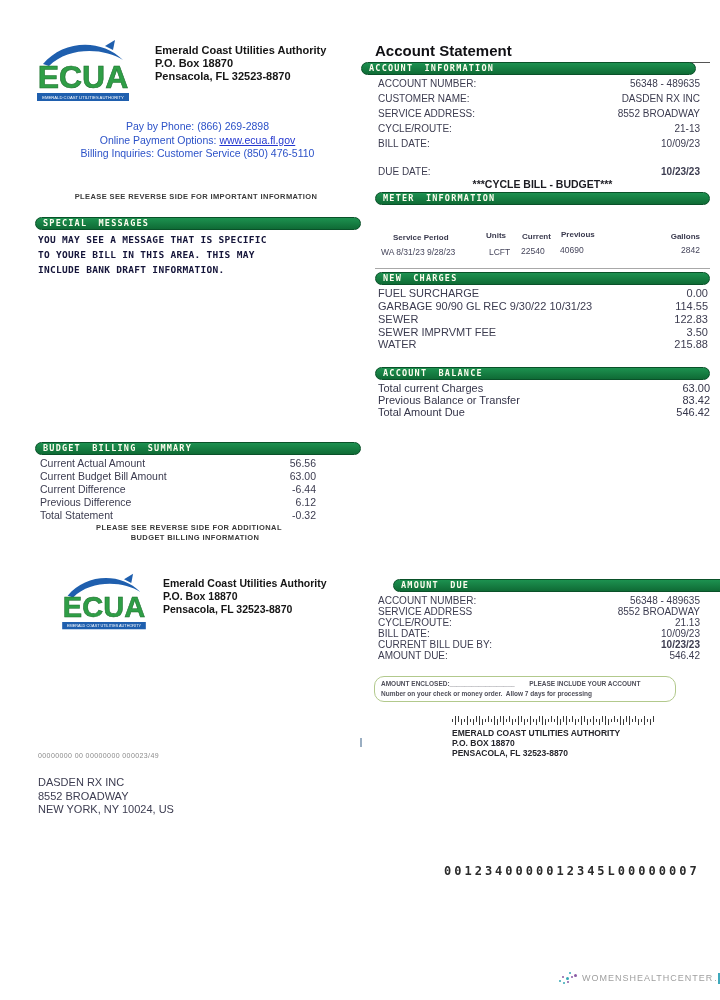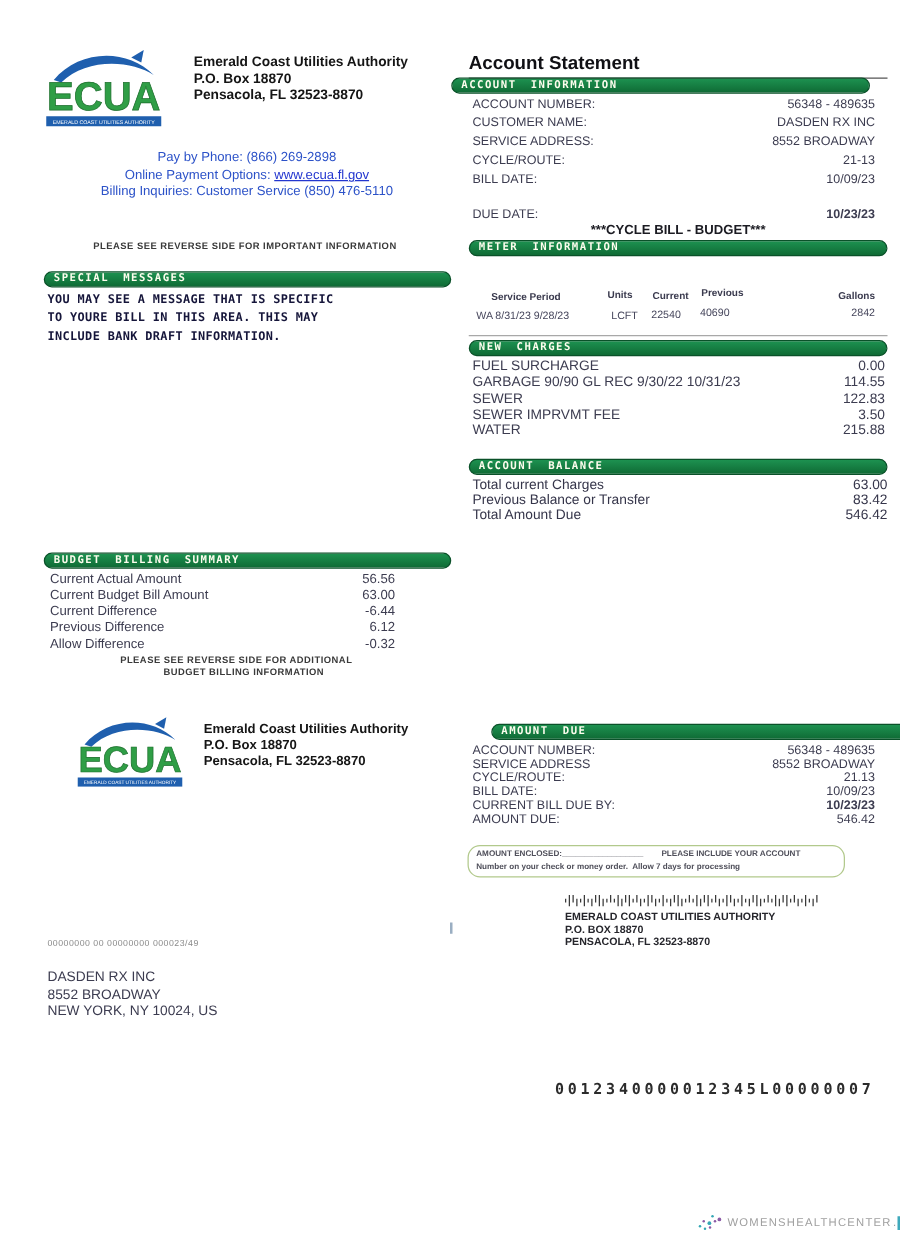--- a/index.html
+++ b/index.html
@@ -93,21 +93,21 @@
   </div>
   <div class="kvrow" style="left:40px;top:483px;width:276px;font-size:10.5px;">
     <span class="lbl">Current Difference</span>
     <span class="val">-6.44</span>
   </div>
   <div class="kvrow" style="left:40px;top:496px;width:276px;font-size:10.5px;text-decoration:underline;">
     <span class="lbl">Previous Difference</span>
     <span class="val">6.12</span>
   </div>
   <div class="kvrow" style="left:40px;top:509px;width:276px;font-size:10.5px;">
-    <span class="lbl">Allow Difference</span>
+    <span class="lbl">Total Statement</span>
     <span class="val">-0.32</span>
   </div>
   <div class="abs smallnote" style="left:64px;top:523px;width:250px;">PLEASE SEE REVERSE SIDE FOR ADDITIONAL</div>
   <div class="abs smallnote" style="left:70px;top:533px;width:250px;">BUDGET BILLING INFORMATION</div>
 
   <div class="abs title" style="left:375px;top:42px;width:335px;">Account Statement</div>
 
   <div class="gbar" style="left:361px;top:62px;width:335px;">ACCOUNT INFORMATION</div>
 
   <div class="kvrow" style="top:78px;">

